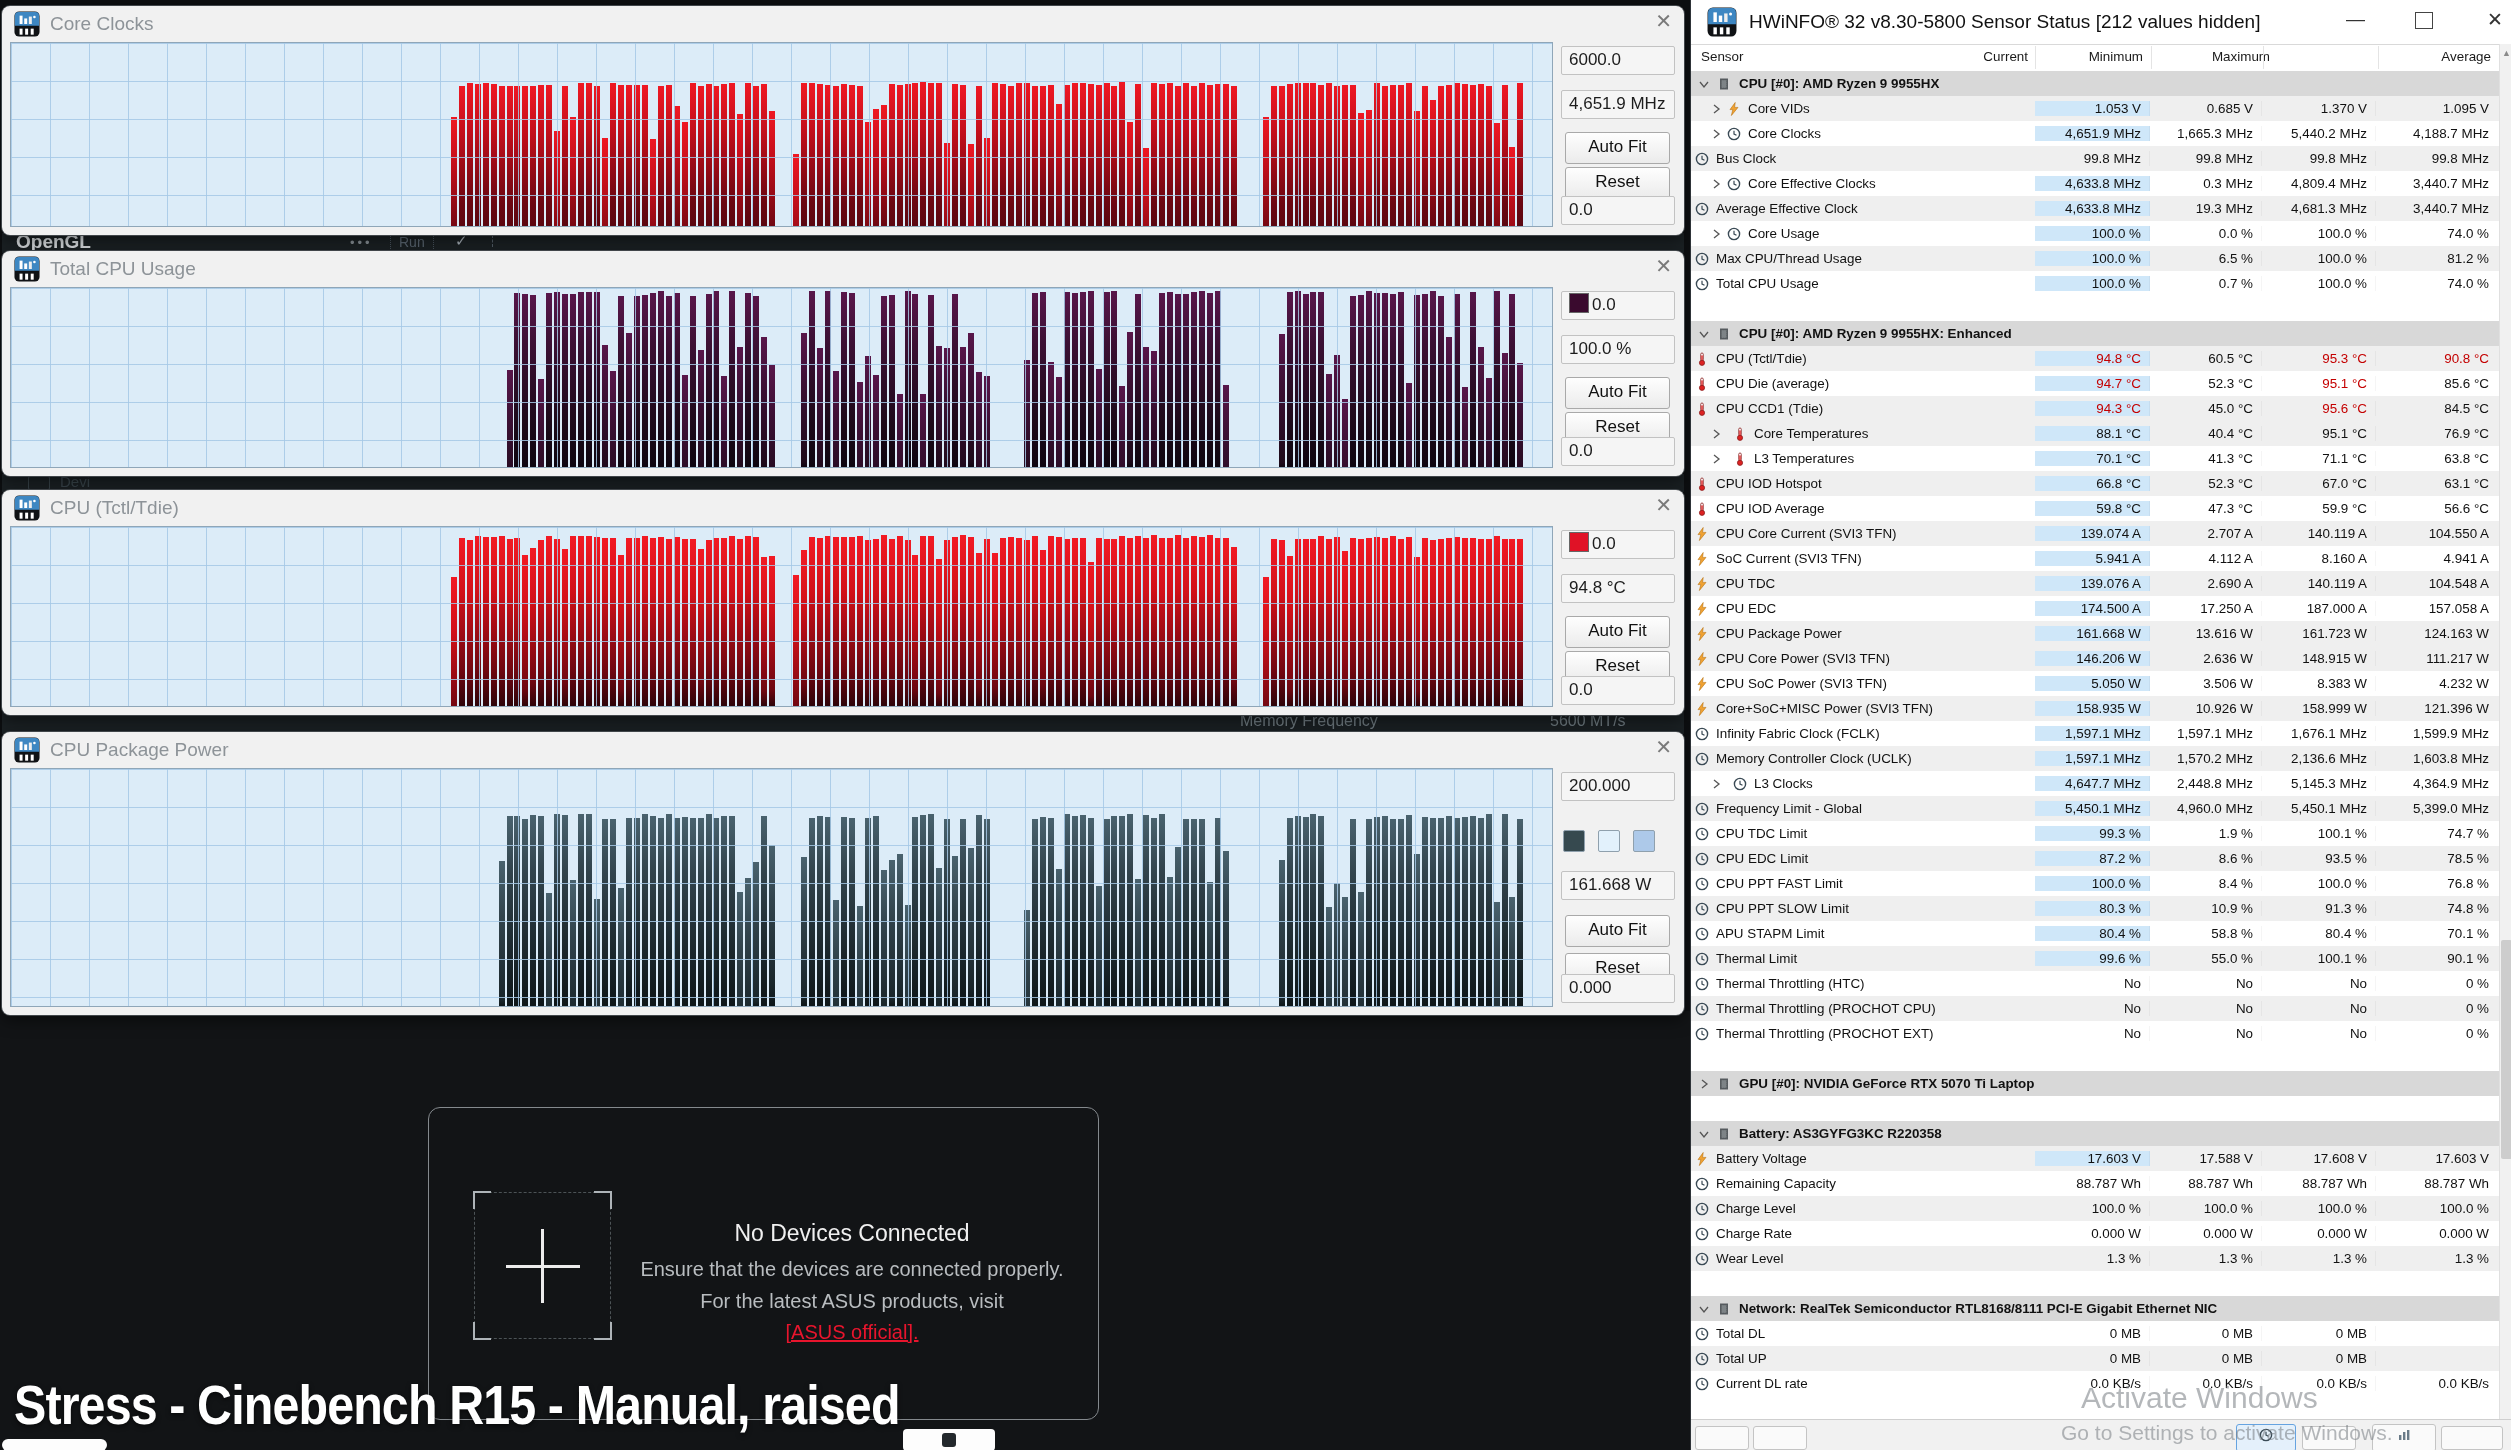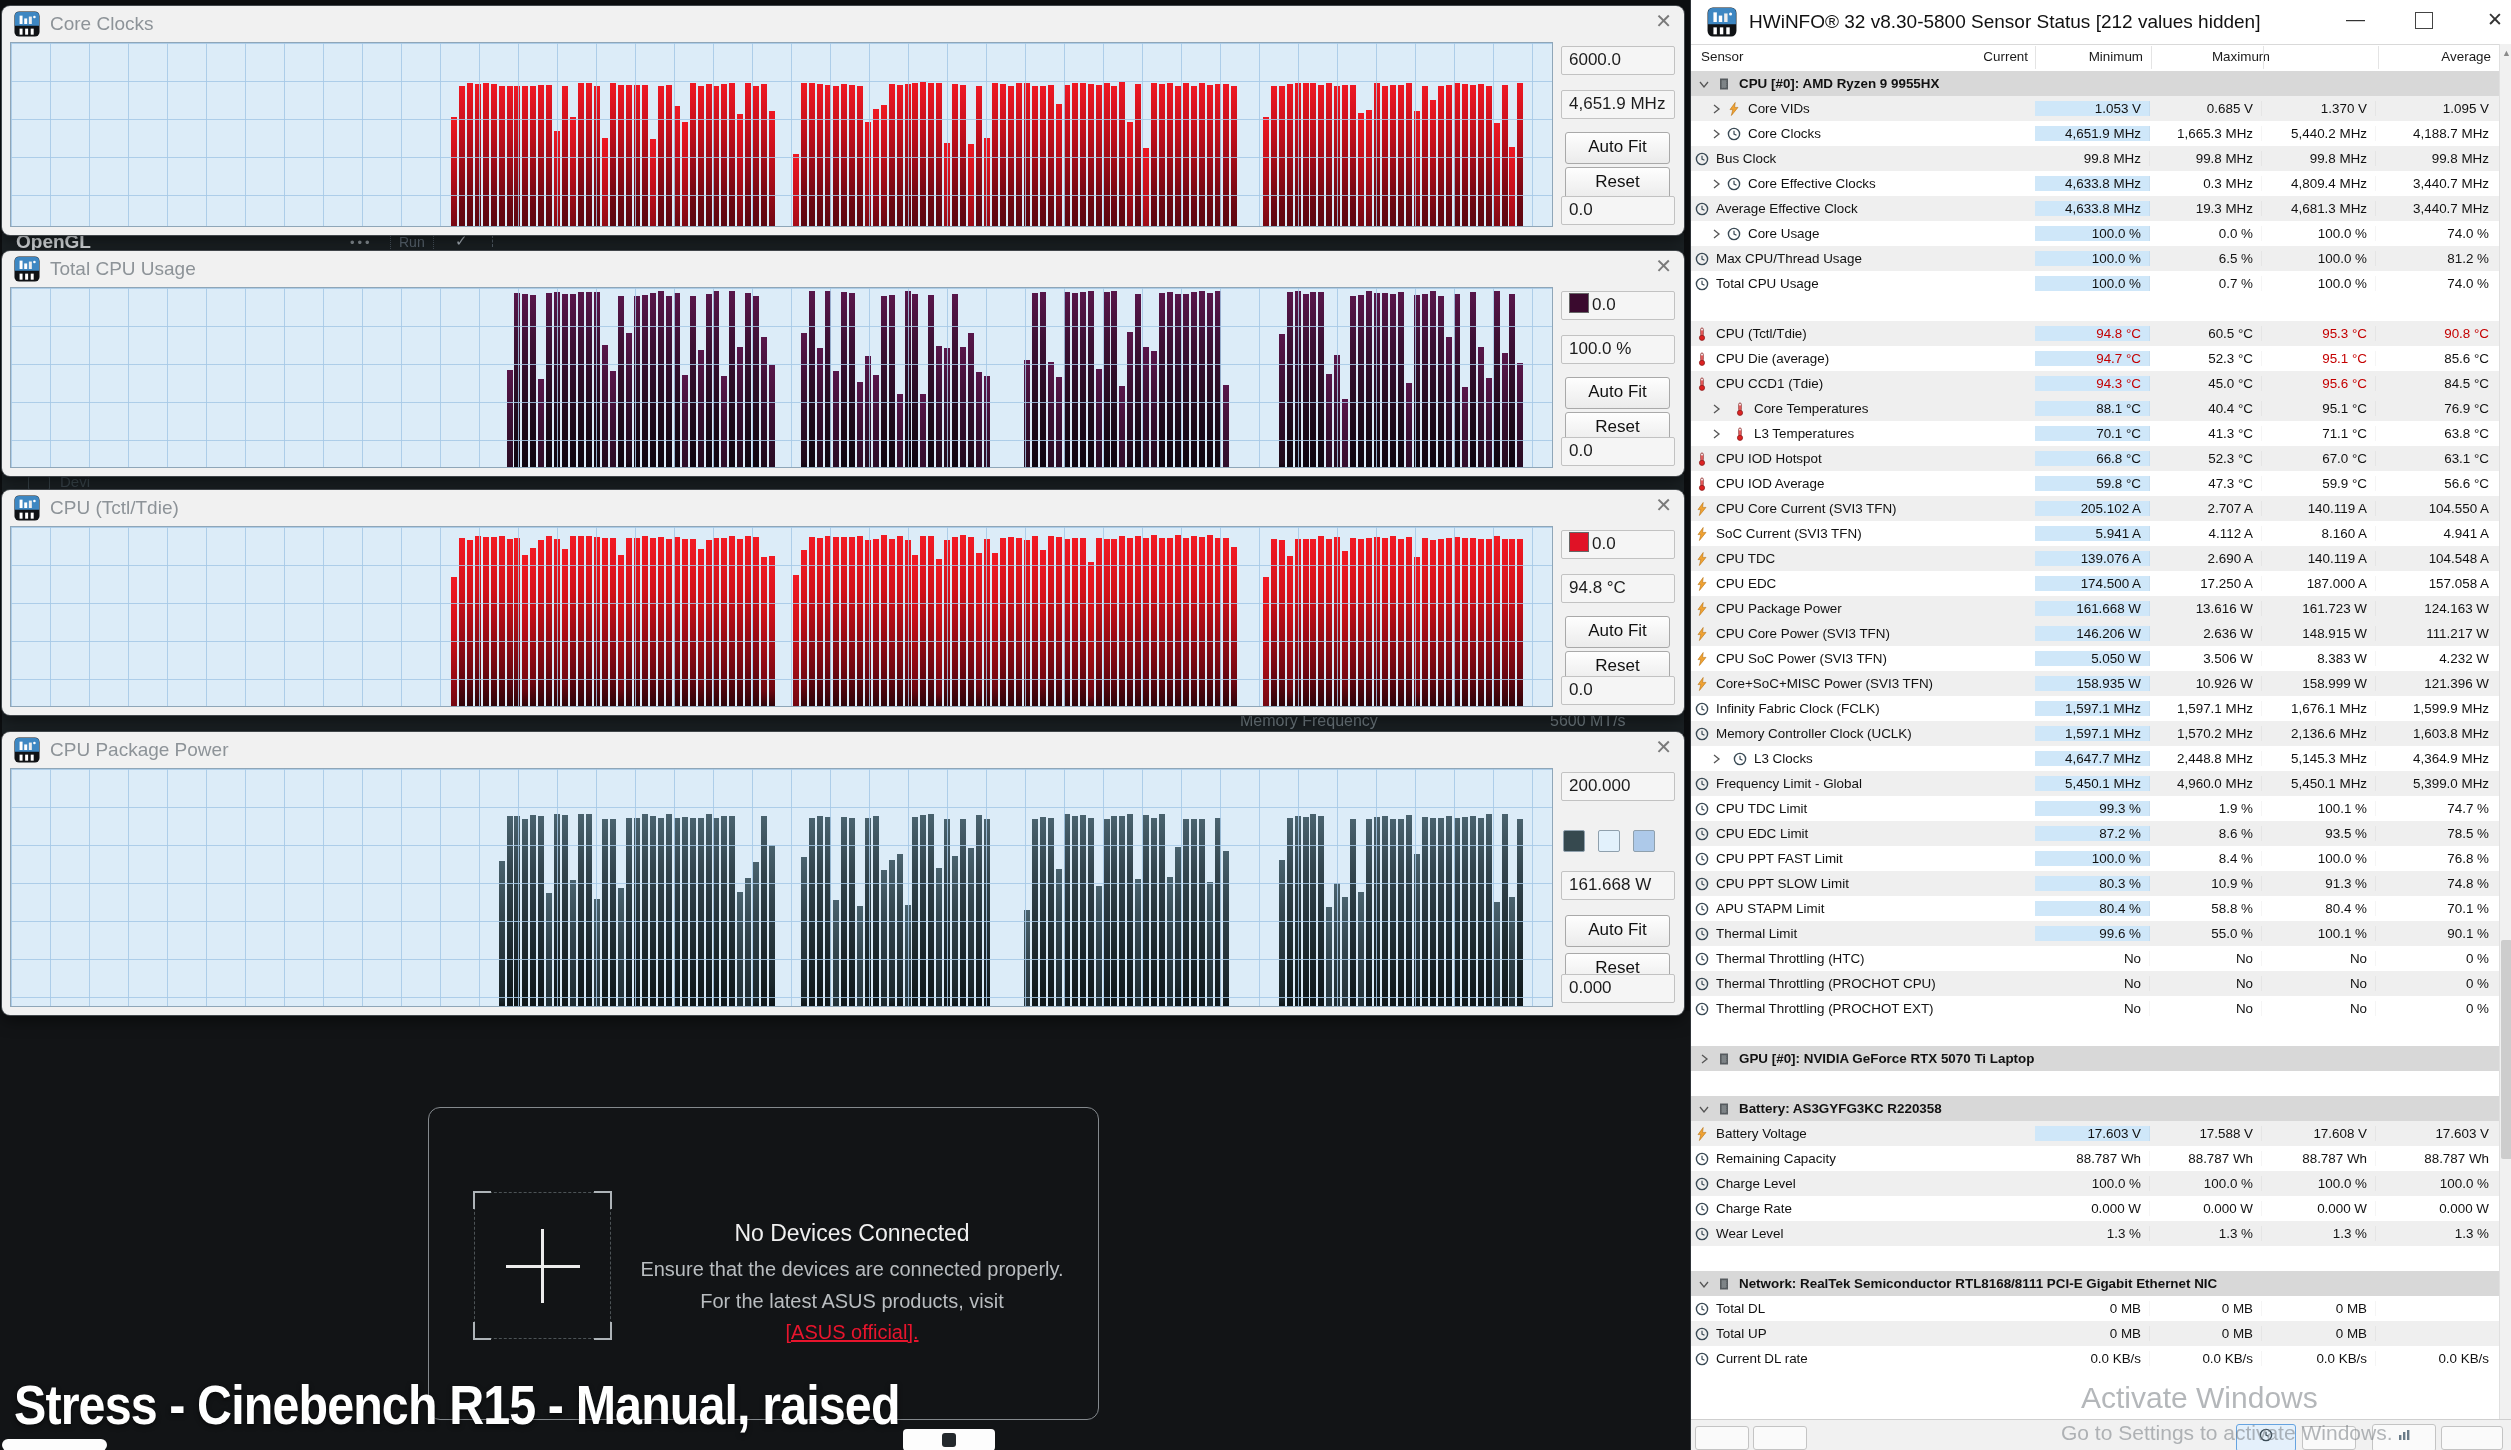--- a/index.html
+++ b/index.html
@@ -1048,20 +1048,35 @@
               </svg>
             </span>
             <span class="txt">Total CPU Usage</span>
           </div>
           <span class="rc c0 hl">100.0 %</span>
           <span class="rc c1">0.7 %</span>
           <span class="rc c2">100.0 %</span>
           <span class="rc c3">74.0 %</span>
         </div>
         <div class="s-gap"></div>
+        <div class="s-sec">
+          <span class="ic ">
+            <svg viewBox="0 0 14 14">
+              <path d="M3 5l4 5 4-5" fill="none" stroke="#555" stroke-width="1.3"></path>
+            </svg>
+          </span>
+          <span class="ic chip">
+            <svg viewBox="0 0 14 14">
+              <rect x="3" y="1.5" width="8" height="11" fill="#585d61"></rect>
+              <rect x="4.4" y="3" width="5.2" height="8" fill="#7e8487"></rect>
+              <rect x="4.4" y="3" width="5.2" height="8" fill="none" stroke="#4a4e52" stroke-width=".5" stroke-dasharray="1 1"></rect>
+            </svg>
+          </span>
+          <span class="s-sec-label">CPU [#0]: AMD Ryzen 9 9955HX: Enhanced</span>
+        </div>
         <div class="s-row g">
           <div class="rl noch">
             <span class="ic plainlead" style="margin-left: 4px;">
               <svg viewBox="0 0 14 14">
                 <rect x="5.7" y="1" width="2.6" height="8" rx="1.3" fill="#fff" stroke="#8a2020" stroke-width=".8"></rect>
                 <rect x="6.3" y="3.4" width="1.4" height="5.6" fill="#d22"></rect>
                 <circle cx="7" cy="10.8" r="2.6" fill="#d22" stroke="#8a2020" stroke-width=".8"></circle>
               </svg>
             </span>
             <span class="txt">CPU (Tctl/Tdie)</span>
@@ -1179,21 +1194,21 @@
         </div>
         <div class="s-row g">
           <div class="rl noch">
             <span class="ic plainlead" style="margin-left: 4px;">
               <svg viewBox="0 0 14 14">
                 <path d="M8.2 .5 3 7.6h2.8L4.4 13.5 11 5.4H7.6Z" fill="#f0a232" stroke="#b97414" stroke-width=".6"></path>
               </svg>
             </span>
             <span class="txt">CPU Core Current (SVI3 TFN)</span>
           </div>
-          <span class="rc c0 hl">205.102 A</span>
+          <span class="rc c0 hl">139.074 A</span>
           <span class="rc c1">2.707 A</span>
           <span class="rc c2">140.119 A</span>
           <span class="rc c3">104.550 A</span>
         </div>
         <div class="s-row">
           <div class="rl noch">
             <span class="ic plainlead" style="margin-left: 4px;">
               <svg viewBox="0 0 14 14">
                 <path d="M8.2 .5 3 7.6h2.8L4.4 13.5 11 5.4H7.6Z" fill="#f0a232" stroke="#b97414" stroke-width=".6"></path>
               </svg>

